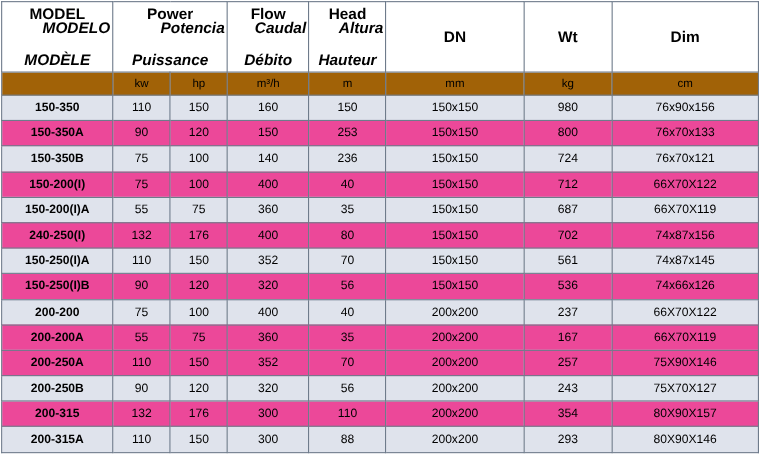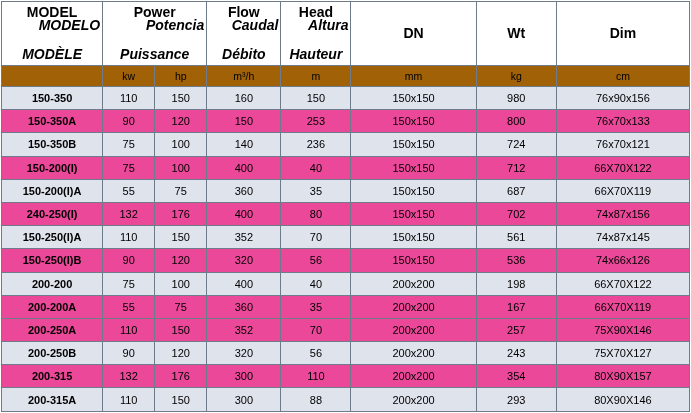--- a/index.html
+++ b/index.html
@@ -218,21 +218,21 @@
           <td>536</td>
           <td>74x66x126</td>
         </tr>
         <tr class="alt">
           <td class="model">200-200</td>
           <td>75</td>
           <td>100</td>
           <td>400</td>
           <td>40</td>
           <td>200x200</td>
-          <td>198</td>
+          <td>237</td>
           <td>66X70X122</td>
         </tr>
         <tr class="plain">
           <td class="model">200-200A</td>
           <td>55</td>
           <td>75</td>
           <td>360</td>
           <td>35</td>
           <td>200x200</td>
           <td>167</td>

